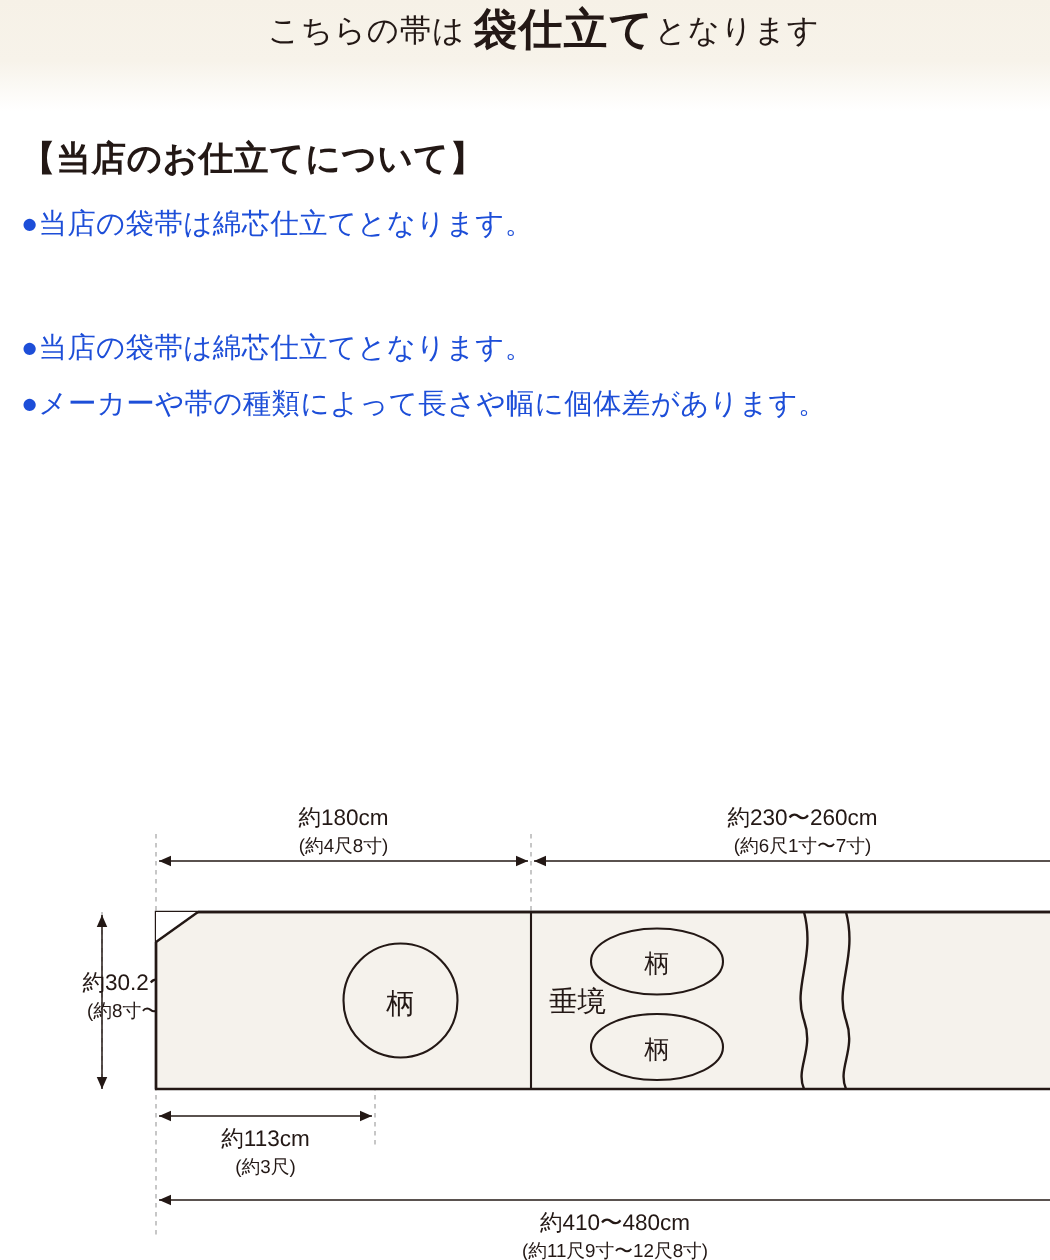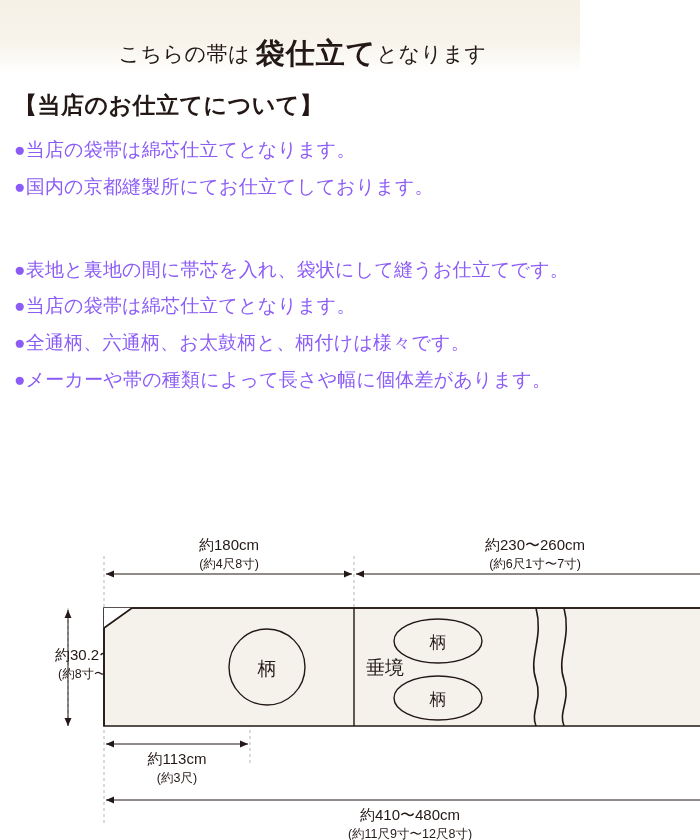--- a/index.html
+++ b/index.html
@@ -11,25 +11,25 @@
     height: 840px;
     background: #ffffff;
     font-family: "Liberation Serif", "DejaVu Serif", serif;
     color: #231815;
     overflow: hidden;
     position: relative;
   }
 
   
   .header-band {
-    width: 580px;
+    width: 700px;
     height: 74px;
     background: linear-gradient(to bottom, #f6f1e7 0%, #f7f3ea 55%, #ffffff 100%);
     display: flex;
-    align-items: flex-end;
+    align-items: flex-start;
     justify-content: center;
     box-sizing: border-box;
     padding-left: 25px;
   }
   .header-title {
     font-size: 21px;
     letter-spacing: 0.5px;
     white-space: nowrap;
     color: #231815;
   }
@@ -50,21 +50,21 @@
     font-weight: bold;
     letter-spacing: 0.5px;
     margin: 0 0 14px 0;
     color: #231815;
   }
   .bullet-line {
     font-size: 19px;
     line-height: 1.62;
     letter-spacing: 0.2px;
     margin: 0 0 6px 0;
-    color: #8b5cf6;
+    color: #1d4ed8;
   }
   .sub-line {
     font-size: 19px;
     line-height: 1.62;
     letter-spacing: 0.2px;
     margin: 0 0 6px 0;
     padding-left: 22px;
     color: #231815;
   }
   .gap-1 { height: 46px; }
@@ -103,29 +103,26 @@
   <div class="header-title">
     <span>こちらの帯は </span><span class="big">袋仕立て</span><span>となります</span>
   </div>
 </div>
 
 <div class="content">
 
   <div>
     <h2 class="section-heading">【当店のお仕立てについて】</h2>
     <p class="bullet-line">●当店の袋帯は綿芯仕立てとなります。</p>
-    <p class="bullet-line">●国内の京都縫製所にてお仕立てしております。</p>
   </div>
 
   <div class="gap-1"></div>
 
   <div>
-    <p class="bullet-line">●表地と裏地の間に帯芯を入れ、袋状にして縫うお仕立てです。</p>
     <p class="bullet-line">●当店の袋帯は綿芯仕立てとなります。</p>
-    <p class="bullet-line">●全通柄、六通柄、お太鼓柄と、柄付けは様々です。</p>
     <p class="bullet-line">●メーカーや帯の種類によって長さや幅に個体差があります。</p>
   </div>
 
 </div>
 
 <div class="diagram-wrap">
   <svg width="700" height="312" viewBox="0 0 700 312" xmlns="http://www.w3.org/2000/svg">
 
     <g stroke="#b5b5b5" stroke-width="1" stroke-dasharray="3,3">
       <line x1="60" y1="28" x2="60" y2="296"></line>

